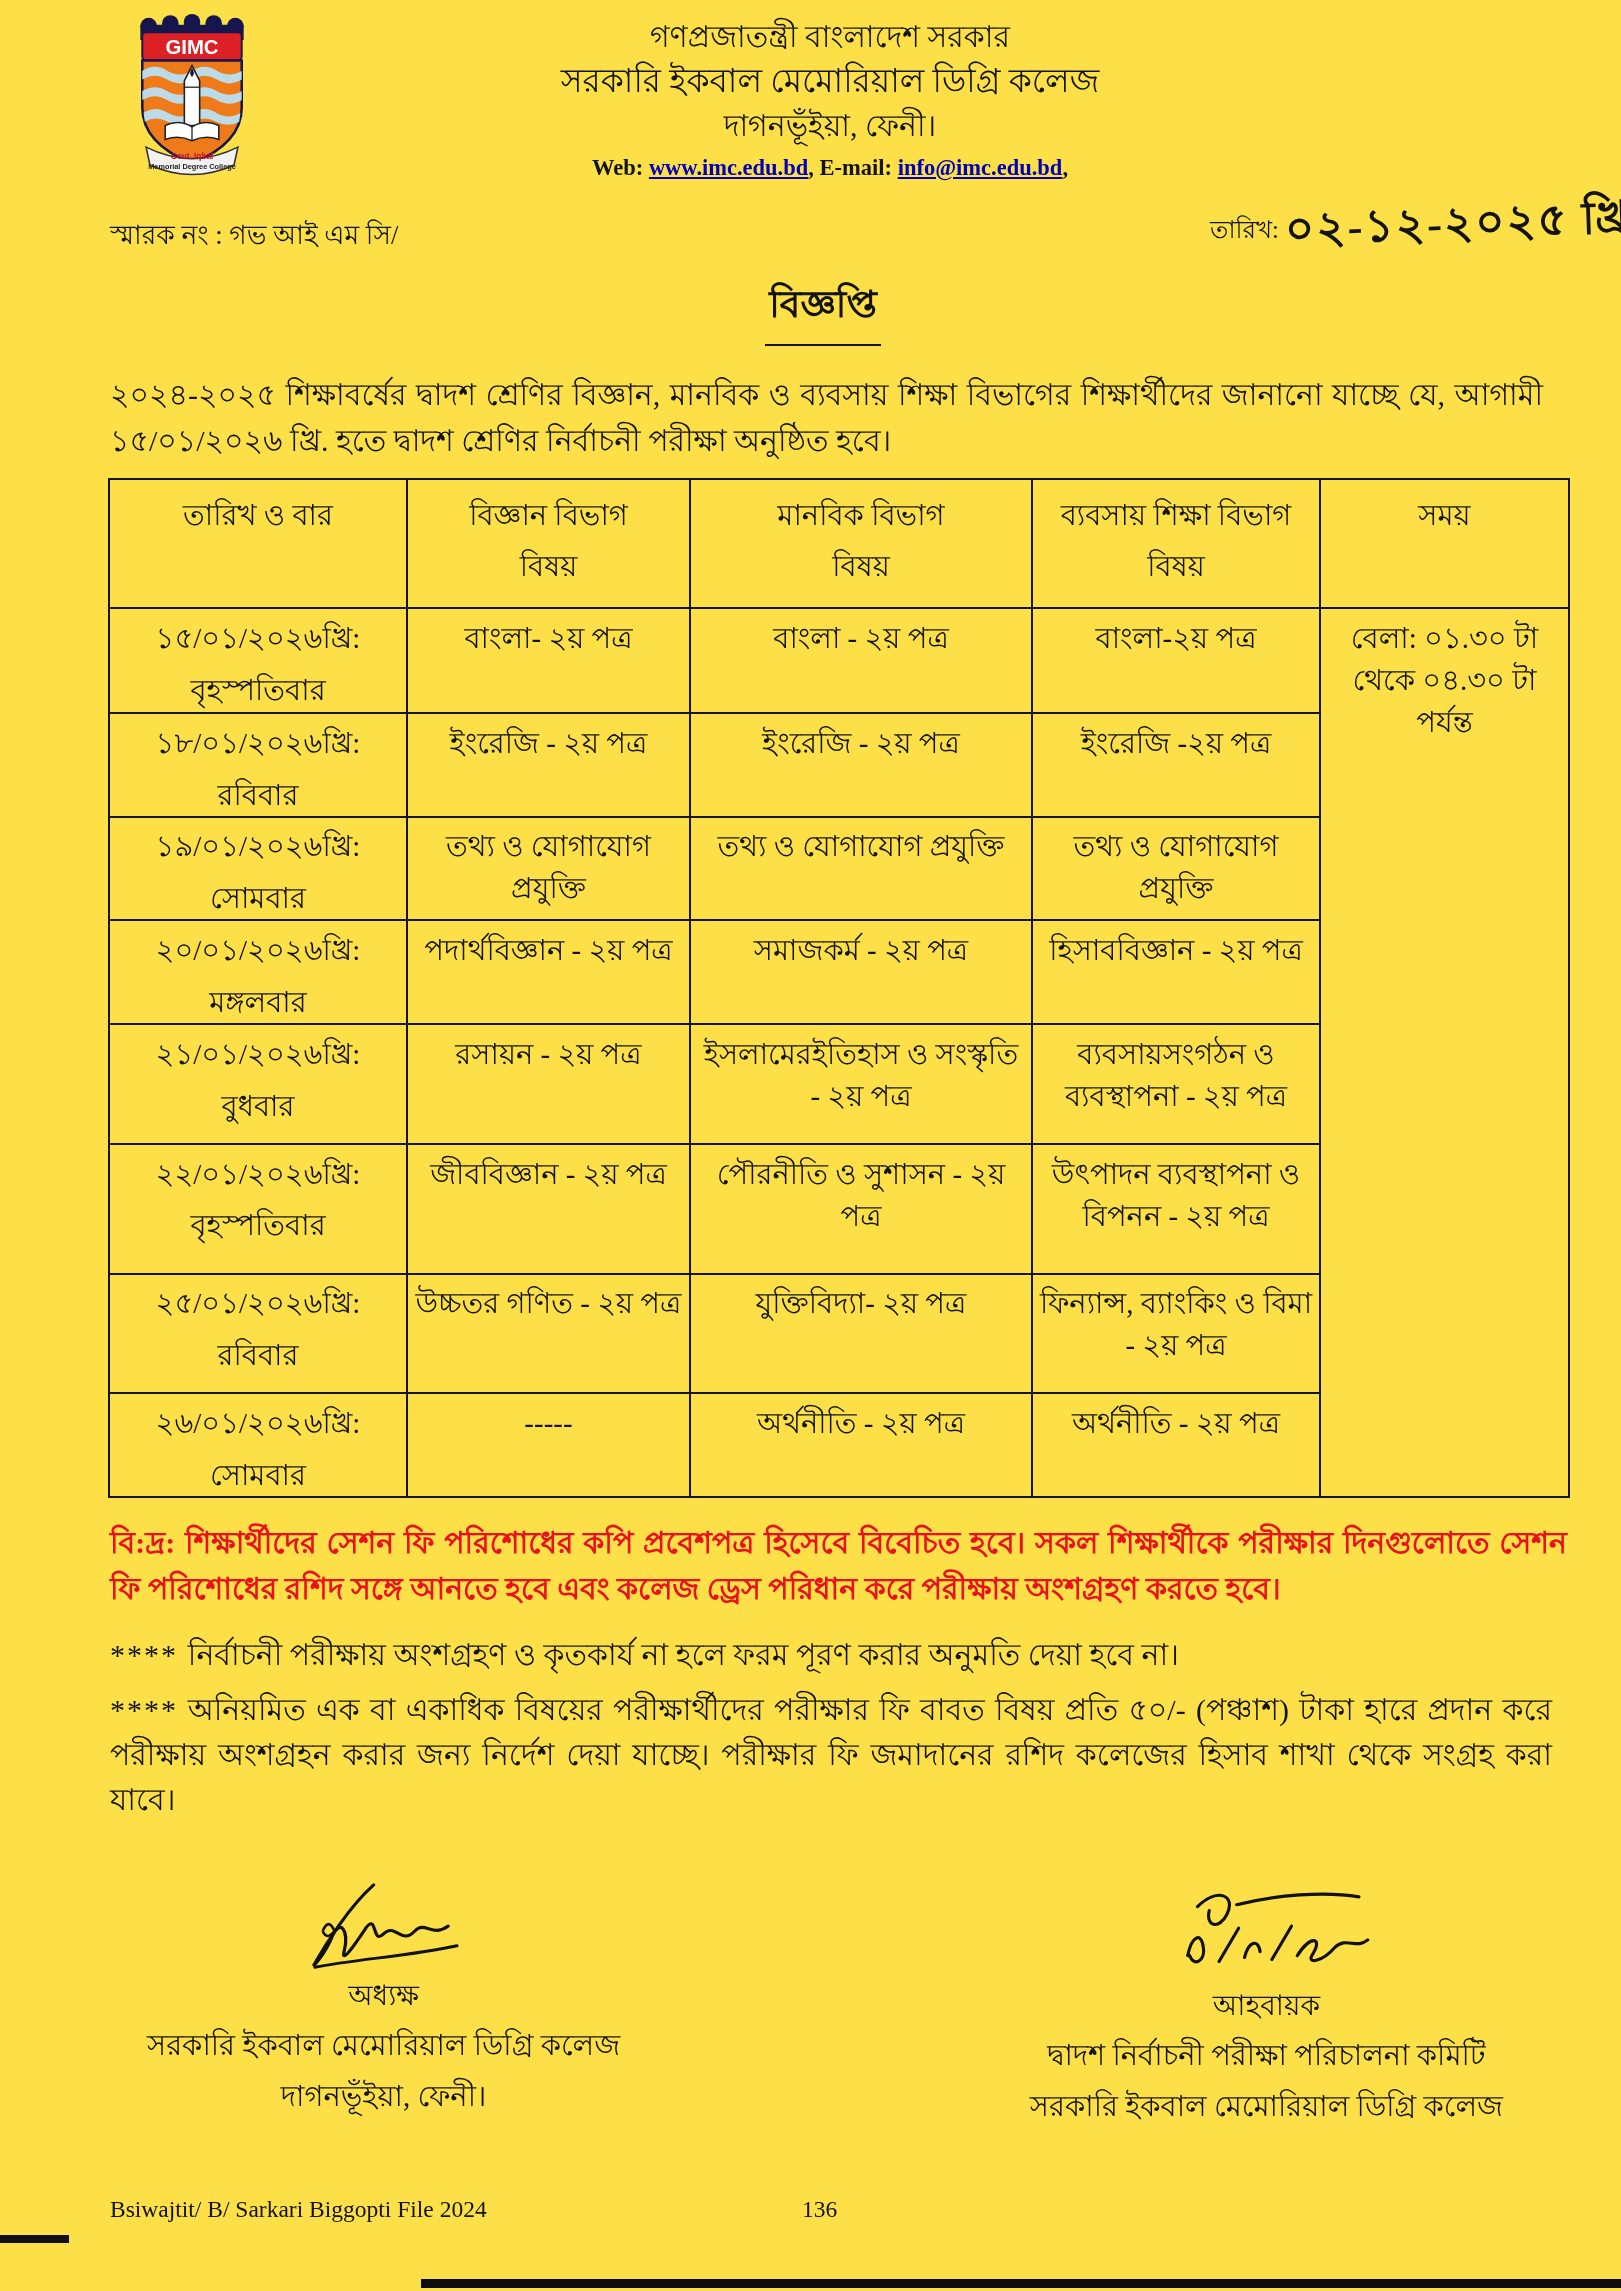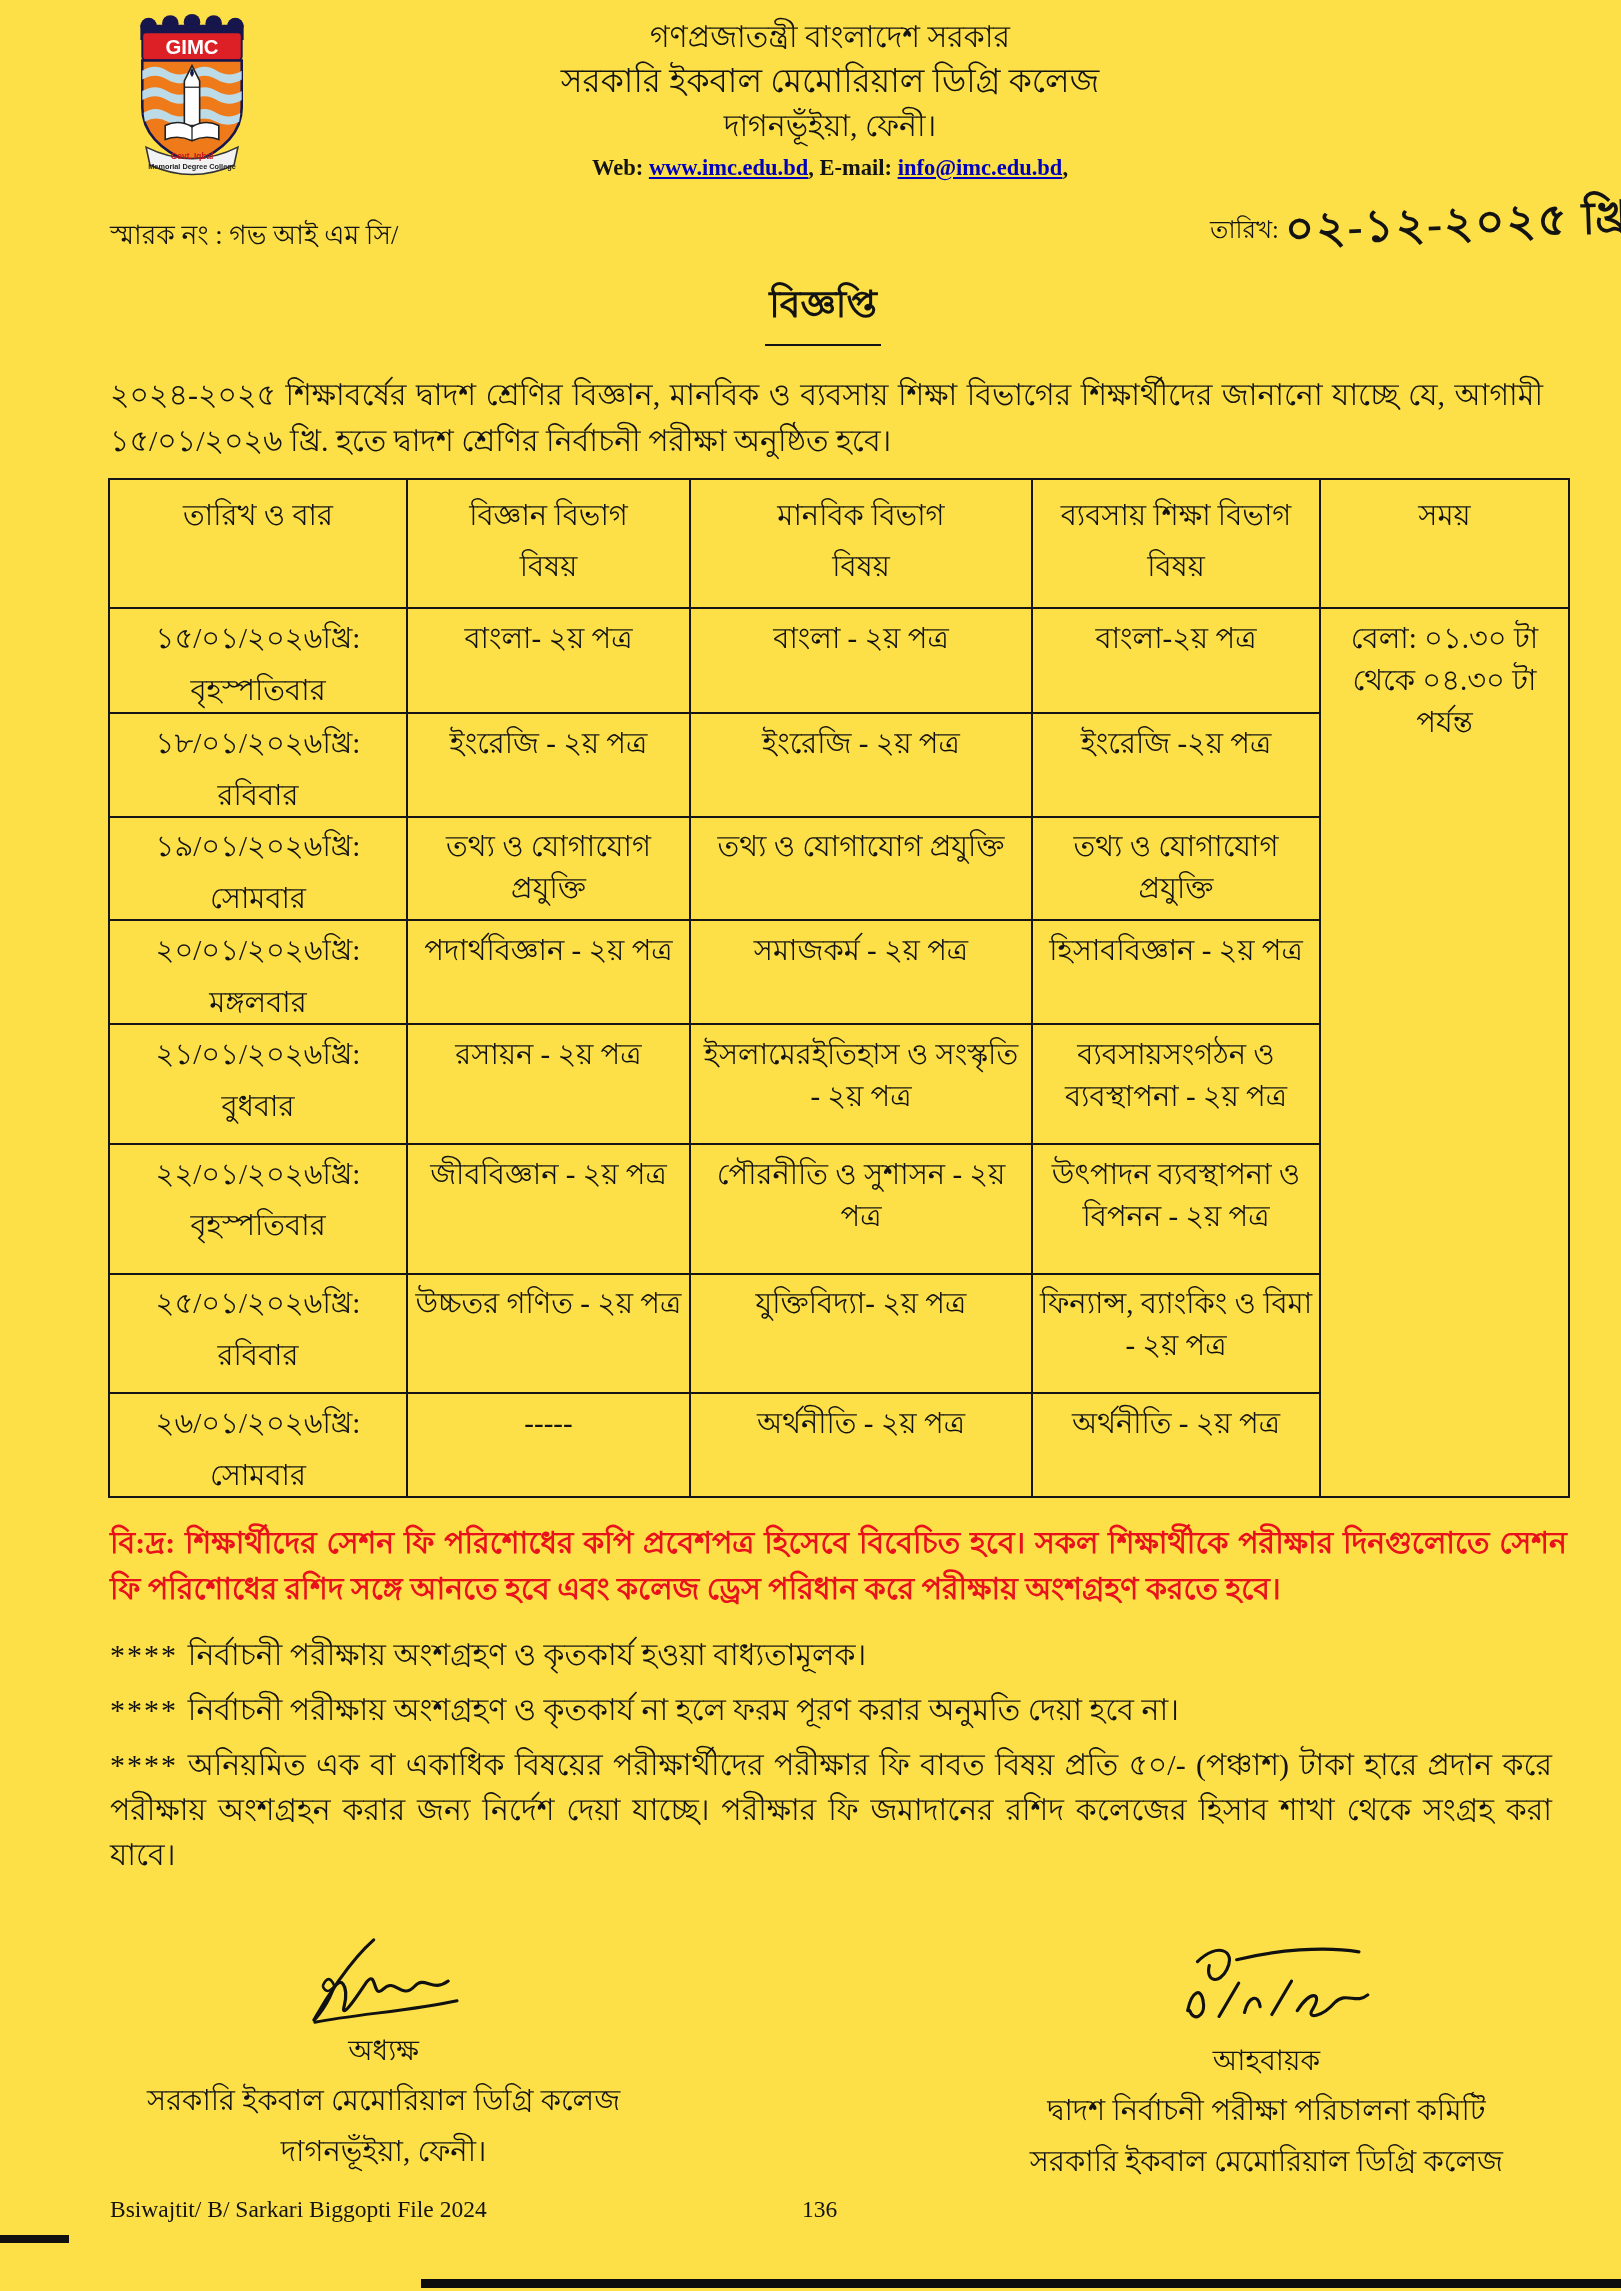--- a/index.html
+++ b/index.html
@@ -211,21 +211,20 @@
       <td>-----</td>
       <td>অর্থনীতি - ২য় পত্র</td>
       <td>অর্থনীতি - ২য় পত্র</td>
     </tr>
   </tbody>
     </table>
 
   <div class="red-note">বি:দ্র: শিক্ষার্থীদের সেশন ফি পরিশোধের কপি প্রবেশপত্র হিসেবে বিবেচিত হবে। সকল শিক্ষার্থীকে পরীক্ষার দিনগুলোতে সেশন ফি পরিশোধের রশিদ সঙ্গে আনতে হবে এবং কলেজ ড্রেস পরিধান করে পরীক্ষায় অংশগ্রহণ করতে হবে।</div>
 
   <div class="bullets">
-    <div class="bullet"><span class="mark">****</span><span>নির্বাচনী পরীক্ষায় অংশগ্রহণ ও কৃতকার্য হওয়া বাধ্যতামূলক।</span></div>
     <div class="bullet"><span class="mark">****</span><span>নির্বাচনী পরীক্ষায় অংশগ্রহণ ও কৃতকার্য না হলে ফরম পূরণ করার অনুমতি দেয়া হবে না।</span></div>
     <div class="bullet"><span class="mark">****</span><span>অনিয়মিত এক বা একাধিক বিষয়ের পরীক্ষার্থীদের পরীক্ষার ফি বাবত বিষয় প্রতি ৫০/- (পঞ্চাশ) টাকা হারে প্রদান করে পরীক্ষায় অংশগ্রহন করার জন্য নির্দেশ দেয়া যাচ্ছে। পরীক্ষার ফি জমাদানের রশিদ কলেজের হিসাব শাখা থেকে সংগ্রহ করা যাবে।</span></div>
   </div>
 
   <div class="sig-row">
     <div class="sig-block">
       <svg class="sig-scribble" width="255" height="108" viewBox="0 0 260 110">
         <path d="M120 8 C 95 30, 70 70, 60 88 C 55 95, 70 80, 78 60 C 86 42, 95 55, 90 75 C 86 90, 100 70, 112 52 C 124 36, 118 70, 130 58 C 142 46, 148 70, 162 55 C 172 44, 180 62, 196 50" fill="none" stroke="#111" stroke-width="3.2" stroke-linecap="round"></path>
         <path d="M60 92 C 100 84, 160 80, 205 70" fill="none" stroke="#111" stroke-width="3" stroke-linecap="round"></path>
         <path d="M68 55 q6 -14 12 0 q-8 10 -12 0" fill="none" stroke="#111" stroke-width="2.6"></path>

